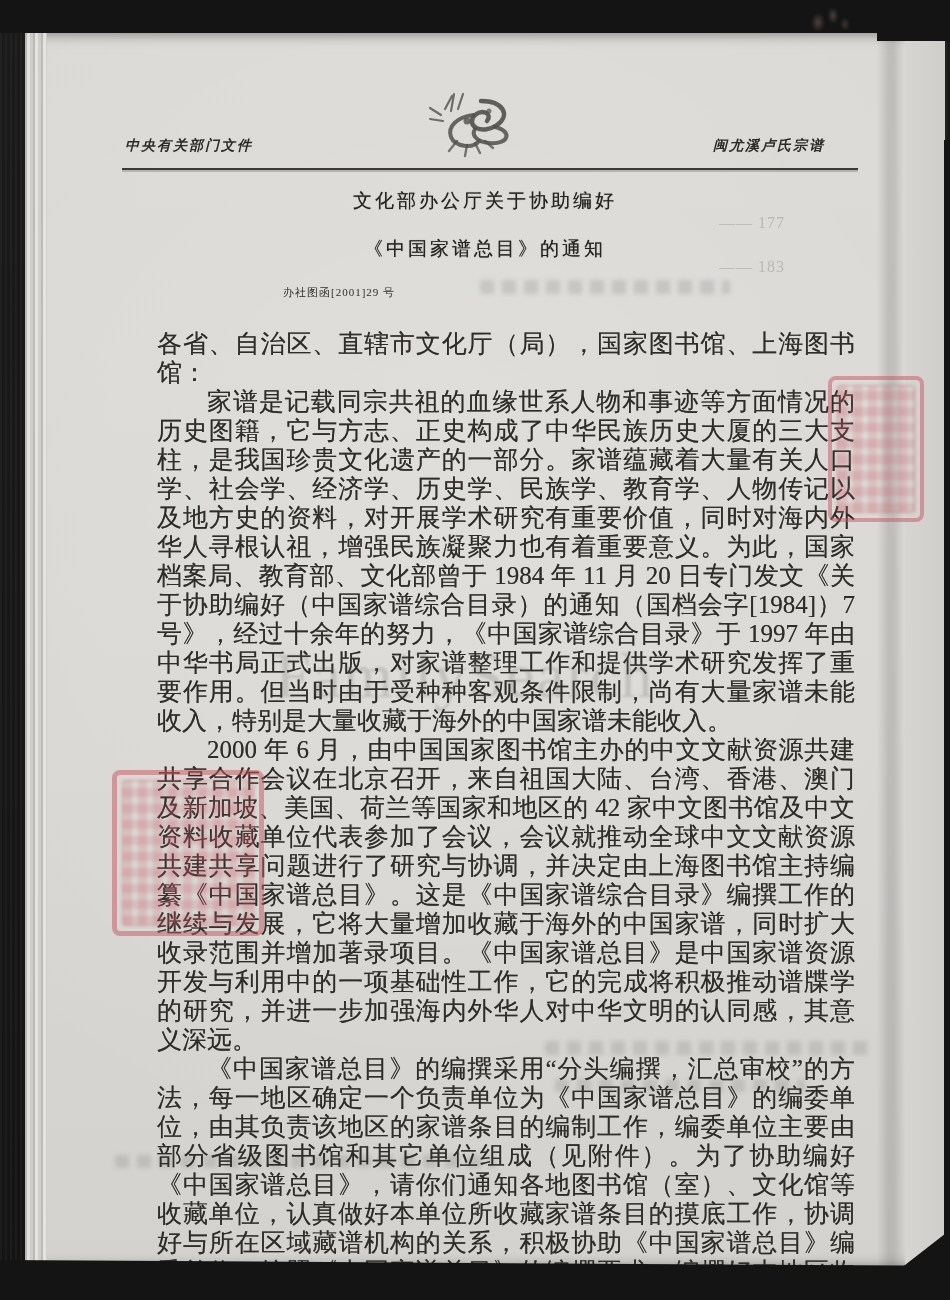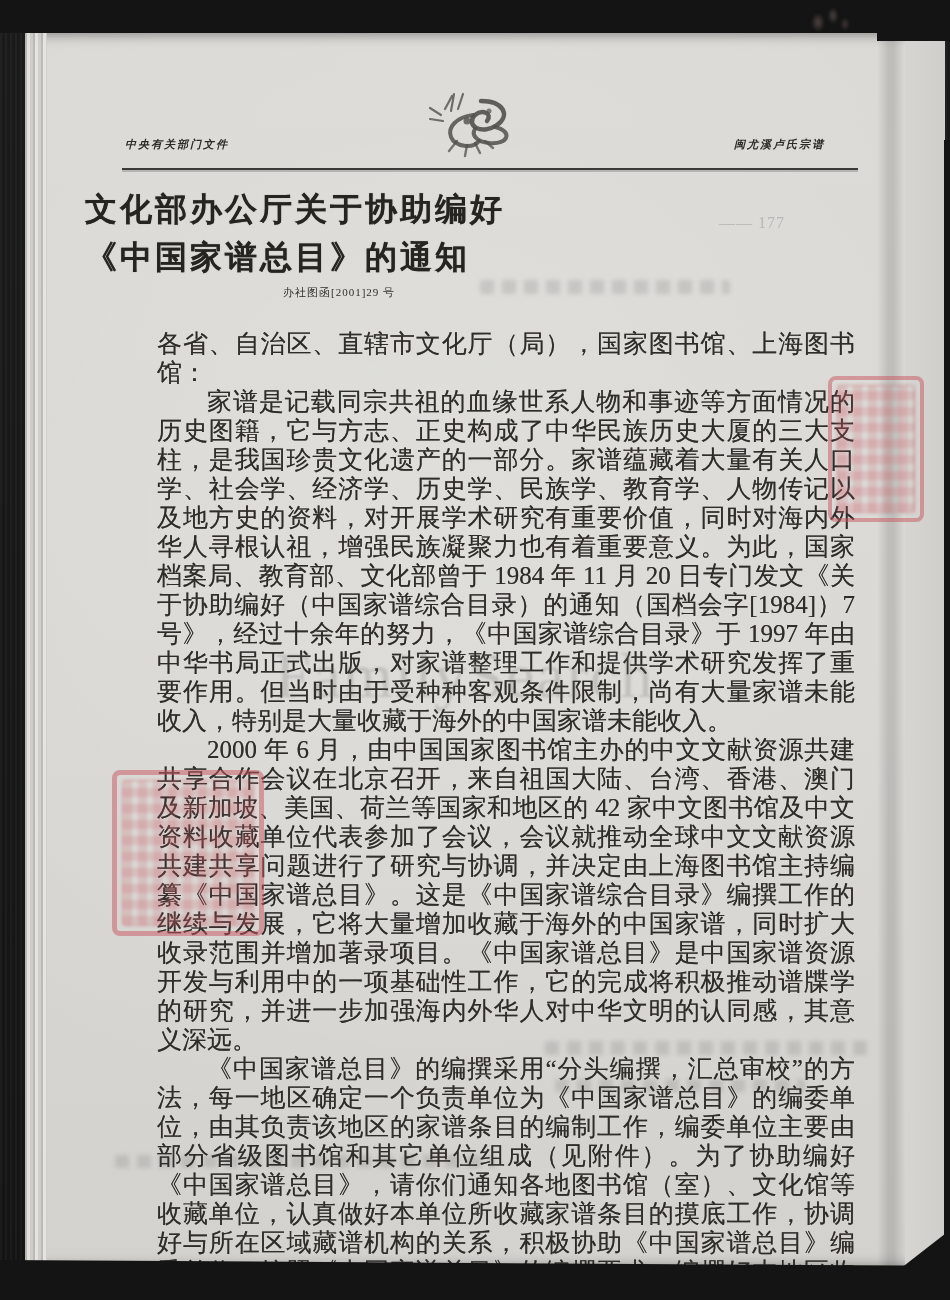--- a/index.html
+++ b/index.html
@@ -49,35 +49,35 @@
     background:
       radial-gradient(10px 14px at 30% 60%, rgba(190,160,150,.35), rgba(0,0,0,0) 70%),
       radial-gradient(8px 12px at 55% 40%, rgba(200,180,170,.3), rgba(0,0,0,0) 70%),
       radial-gradient(7px 10px at 75% 65%, rgba(180,150,140,.28), rgba(0,0,0,0) 70%);
     filter:blur(1px);
   }
   
   .running-head{
     position:absolute;left:100px;top:104px;width:700px;
     display:flex;justify-content:space-between;align-items:flex-end;
-    font-size:11px;font-weight:bold;letter-spacing:2px;color:#2e2c29;
+    font-size:14px;font-weight:bold;letter-spacing:2px;color:#2e2c29;
     font-style:italic;
   }
   .head-rule{
     position:absolute;left:97px;top:135px;width:736px;height:2px;
     background:#3c3a38;box-shadow:0 2px 0 rgba(60,58,56,.25);
   }
   .dragon{
     position:absolute;left:398px;top:52px;width:96px;height:84px;
     filter:blur(.4px);opacity:.88;
   }
   
   .doc-title{
-    position:absolute;left:60px;width:800px;text-align:left;
-    font-size:32px;font-weight:bold;color:#262420;letter-spacing:3px;
+    position:absolute;left:60px;width:800px;text-align:center;
+    font-size:19px;font-weight:normal;color:#262420;letter-spacing:3px;
     text-shadow:0 0 .7px rgba(38,36,32,.7);
   }
   .t1{top:155px;} .t2{top:203px;}
   .doc-number{
     position:absolute;left:100px;top:252px;width:698px;
     font-size:11px;color:#2f2d2a;padding-left:158px;box-sizing:border-box;
     letter-spacing:1px;
   }
   .content{
     position:absolute;left:100px;top:296px;width:698px;
@@ -138,20 +138,21 @@
 
 <div class="backdrop"></div>
 
 <div class="page">
   <div class="left-edges"></div>
   <div class="right-strip"></div>
   <div class="gutter"></div>
 
   <div class="bleed-col" id="bleed-col">
       <div>—— 177</div>
+      <div>—— 183</div>
     </div>
   <div class="smudge sm1"></div>
   <div class="smudge sm2"></div>
   <div class="smudge sm3"></div>
   <div class="smudge sm4"></div>
 
   <div class="running-head">
     <span>中央有关部门文件</span>
     <span>闽尤溪卢氏宗谱</span>
   </div>

